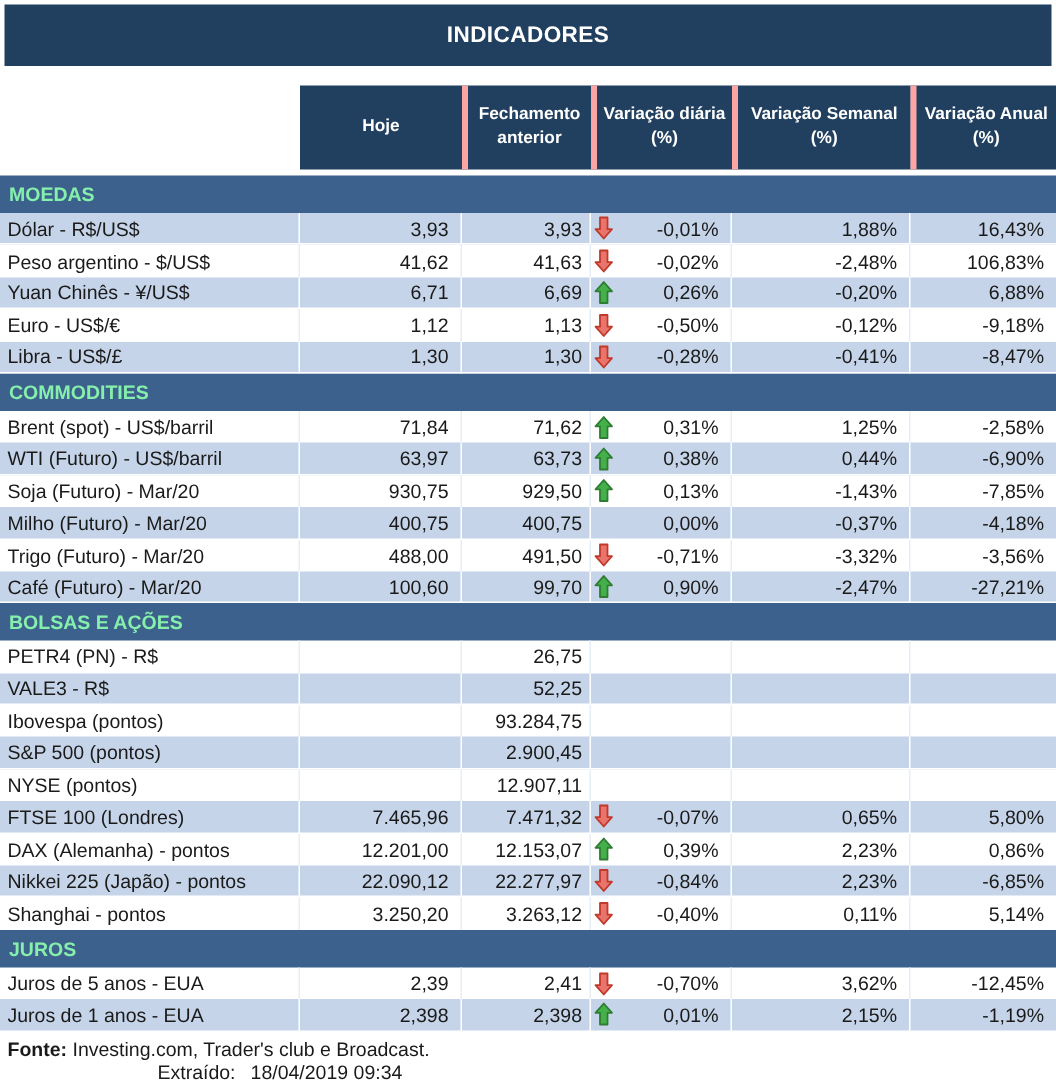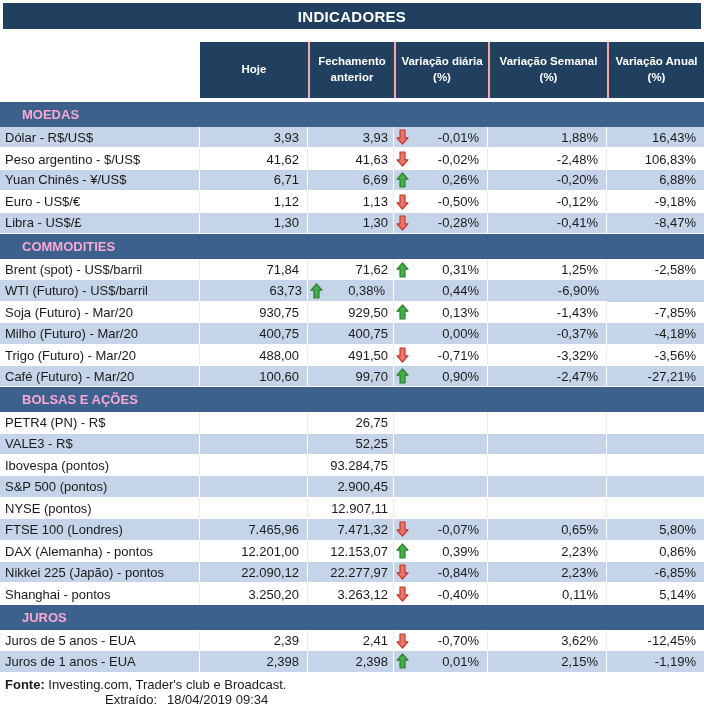--- a/index.html
+++ b/index.html
@@ -9,42 +9,42 @@
     --text:#1a1a1a;
   }
   *{box-sizing:border-box;}
   html,body{margin:0;padding:0;}
   body{
     width:704px;height:725px;overflow:hidden;
     background:#fff;color:var(--text);
     font-family:"Liberation Sans","DejaVu Sans",sans-serif;
   }
   .title-bar{
-    height:26px;margin:3px 3px 0 3px;
+    height:41px;margin:3px 3px 0 3px;
     background:var(--navy);color:#fff;
     font-weight:bold;font-size:15px;letter-spacing:.3px;
     display:flex;align-items:center;justify-content:center;
   }
   .header-row{
     display:grid;
     grid-template-columns:200px 108px 86px 94px 119px 97px;
     margin-top:13px;height:56px;
   }
   .header-cell{
     background:var(--navy);color:#fff;
     font-weight:bold;font-size:11.5px;line-height:1.35;
     display:flex;align-items:center;justify-content:center;
     text-align:center;padding:0 3px;
   }
-  .header-cell + .header-cell{border-left:2px solid #fca5a5;}
+  .header-cell + .header-cell{border-left:4px solid #fca5a5;}
   .table{margin-top:4px;}
   .section-band{
-    height:25px;background:var(--band);color:#f9a8d4;
+    height:25px;background:var(--band);color:#86efac;
     font-weight:bold;font-size:13px;
-    display:flex;align-items:center;padding-left:22px;
+    display:flex;align-items:center;padding-left:6px;
   }
   .row{
     display:grid;
     grid-template-columns:200px 108px 86px 94px 119px 97px;
     height:21.4px;font-size:13px;
   }
   .row.blue{background:var(--rowblue);}
   .row.blue .cell{border-right:1px solid #fff;border-bottom:1px solid #fff;}
   .row.white .cell{border-right:1px solid #e7eef6;}
   .row .cell:last-child{border-right:none;}
@@ -164,20 +164,21 @@
             <path d="M6.5 1 L12 7.2 L9 7.2 L9 15 L4 15 L4 7.2 L1 7.2 Z" fill="#44B04A" stroke="#2E7D32" stroke-width="1.2" stroke-linejoin="round"></path>
           </svg>
         </span>
         <span>0,31%</span>
       </div>
       <div class="cell num">1,25%</div>
       <div class="cell num">-2,58%</div>
     </div>
     <div class="row blue">
       <div class="cell label">WTI (Futuro) - US$/barril</div>
+      <div class="cell num">63,97</div>
       <div class="cell num fech">63,73</div>
       <div class="cell diaria">
         <span class="arrow-slot">
           <svg width="13" height="16" viewBox="0 0 13 16">
             <path d="M6.5 1 L12 7.2 L9 7.2 L9 15 L4 15 L4 7.2 L1 7.2 Z" fill="#44B04A" stroke="#2E7D32" stroke-width="1.2" stroke-linejoin="round"></path>
           </svg>
         </span>
         <span>0,38%</span>
       </div>
       <div class="cell num">0,44%</div>

